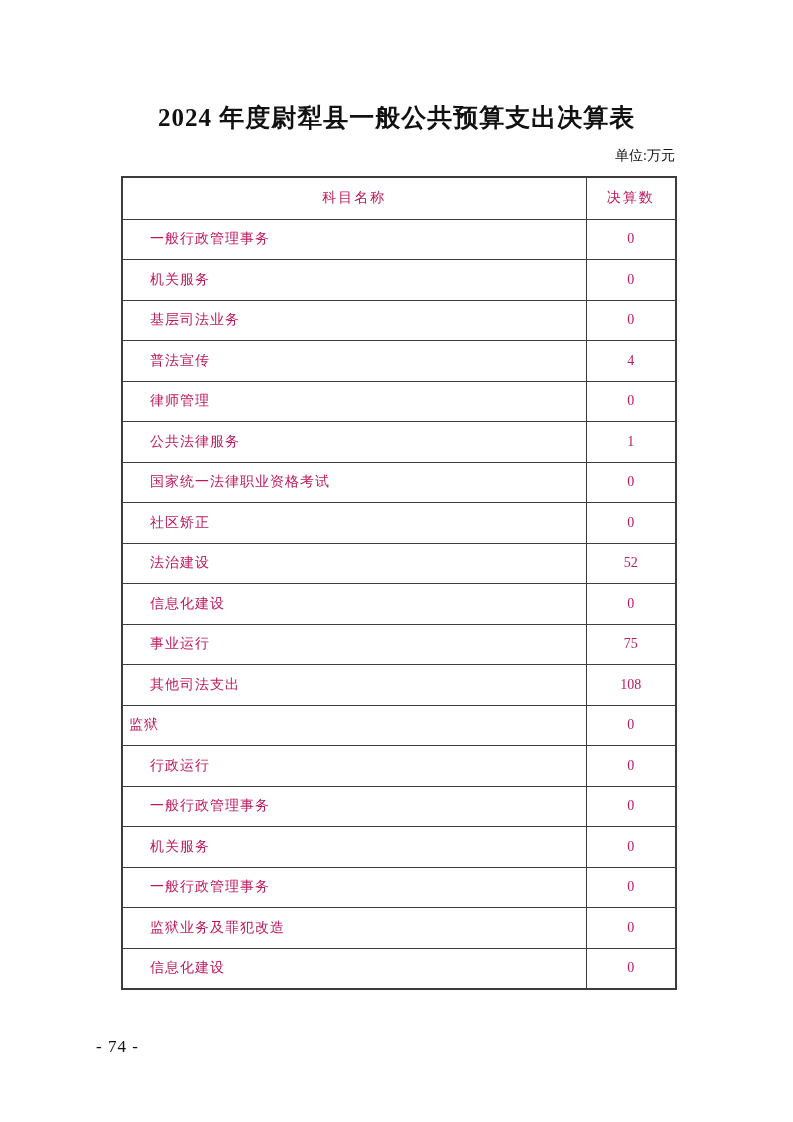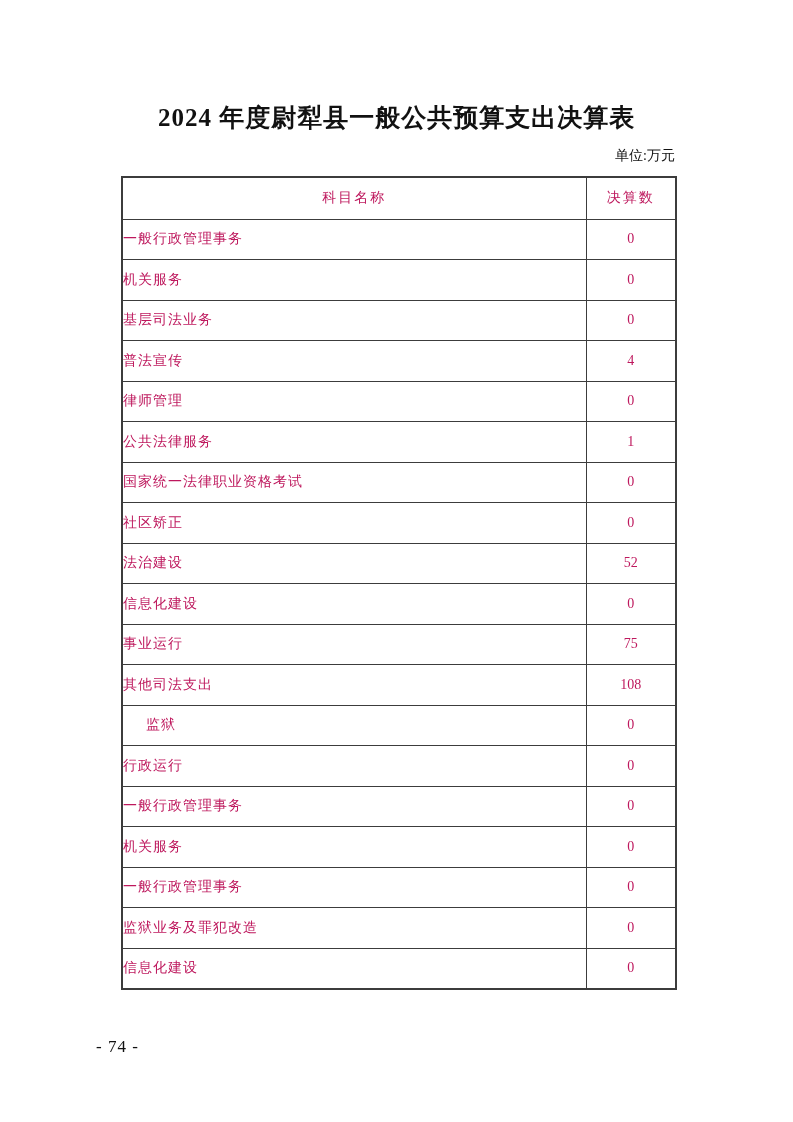--- a/index.html
+++ b/index.html
@@ -56,22 +56,22 @@
     height: 42px;
     text-align: center;
     vertical-align: middle;
     letter-spacing: 2px;
   }
   table.budget-table tbody td {
     height: 40.5px;
     vertical-align: middle;
   }
   td.label-cell { text-align: left; letter-spacing: 1px; }
-  td.label-cell.indent-1 { padding-left: 23px; }
-  td.label-cell.indent-2 { }
+  td.label-cell.indent-1 { padding-left: 6px; }
+  td.label-cell.indent-2 { padding-left: 27px; }
   td.value-cell { text-align: center; }
   .page-number {
     position: absolute;
     top: 1037px;
     left: 96px;
     font-size: 17px;
     color: #111;
     letter-spacing: 1px;
   }
 </style>

